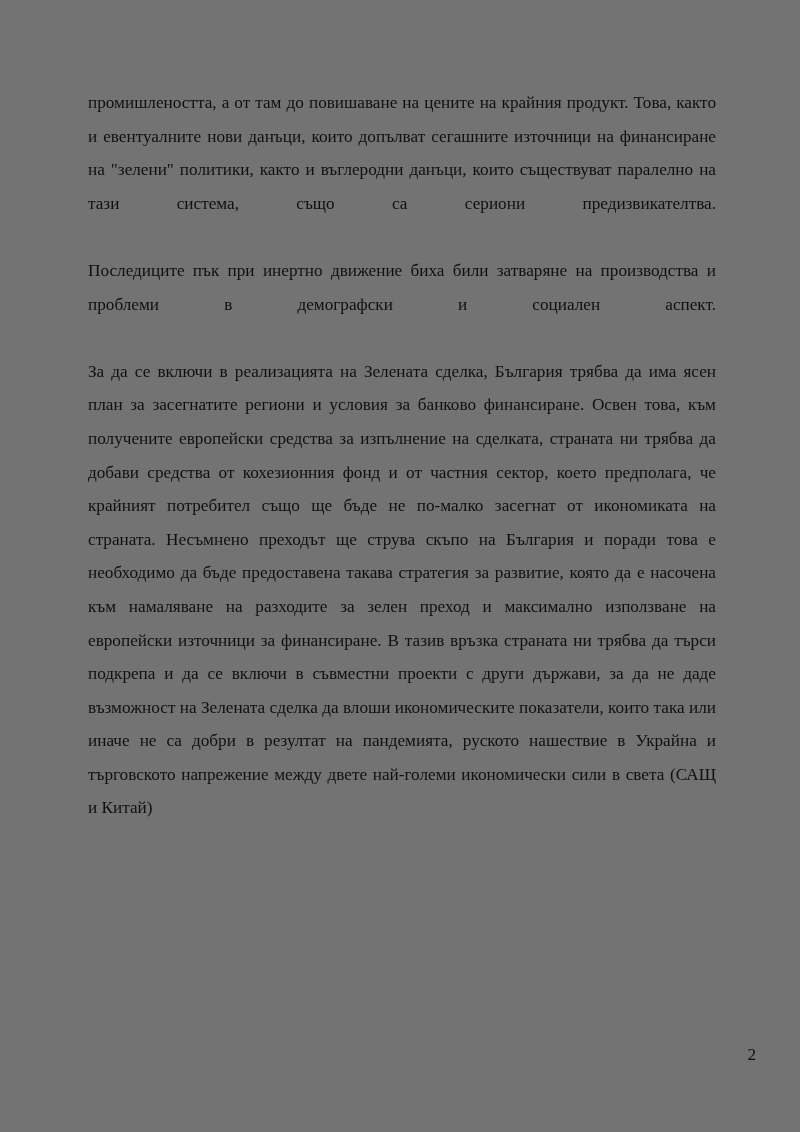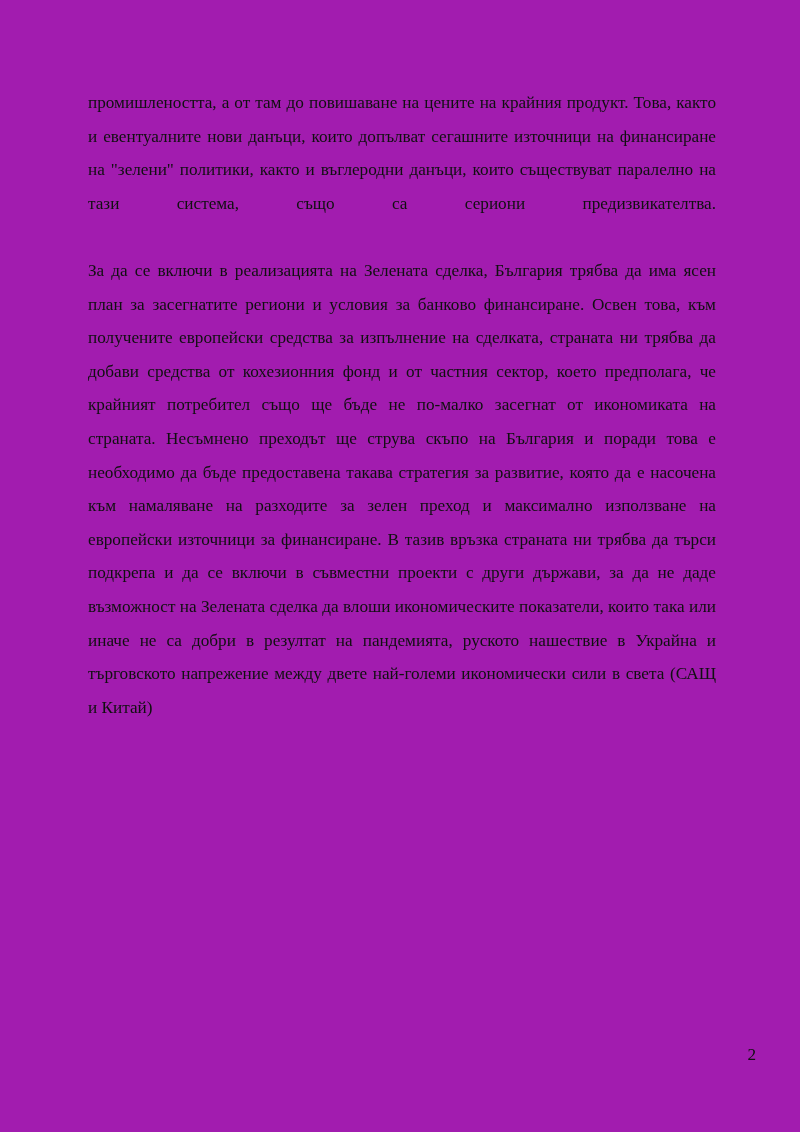--- a/index.html
+++ b/index.html
@@ -16,21 +16,21 @@
     font-family: "Liberation Serif", "DejaVu Serif", serif;
     color: #000000;
   }
 
   #page {
     position: absolute;
     left: 0;
     top: 0;
     width: 800px;
     height: 1132px;
-    background: #a21caf;
+    background: #737373;
   }
 
   #content {
     position: absolute;
     left: 88px;
     top: 86px;
     width: 628px;
   }
 
   .para {
@@ -65,20 +65,21 @@
 </style>
 </head>
 <body>
 
 <div id="page">
 
   <div id="content">
 
     <p class="para">промишлеността, а от там до повишаване на цените на крайния продукт. Това, както и евентуалните нови данъци, които допълват сегашните източници на финансиране на "зелени" политики, както и въглеродни данъци, които съществуват паралелно на тази система, също са сериони предизвикателтва.</p>
 
+    <p class="para">Последиците пък при инертно движение биха били затваряне на производства и проблеми в демографски и социален аспект.</p>
 
     <p class="para noafter">За да се включи в реализацията на Зелената сделка, България трябва да има ясен план за засегнатите региони и условия за банково финансиране. Освен това, към получените европейски средства за изпълнение на сделката, страната ни трябва да добави средства от кохезионния фонд и от частния сектор, което предполага, че крайният потребител също ще бъде не по-малко засегнат от икономиката на страната. Несъмнено преходът ще струва скъпо на България и поради това е необходимо да бъде предоставена такава стратегия за развитие, която да е насочена към намаляване на разходите за зелен преход и максимално използване на европейски източници за финансиране. В тазив връзка страната ни трябва да търси подкрепа и да се включи в съвместни проекти с други държави, за да не даде възможност на Зелената сделка да влоши икономическите показатели, които така или иначе не са добри в резултат на пандемията, руското нашествие в Украйна и търговското напрежение между двете най-големи икономически сили в света (САЩ и Китай)</p>
 
   </div>
 
   <div id="page-number">2</div>
 
 </div>
 
 </body></html>

